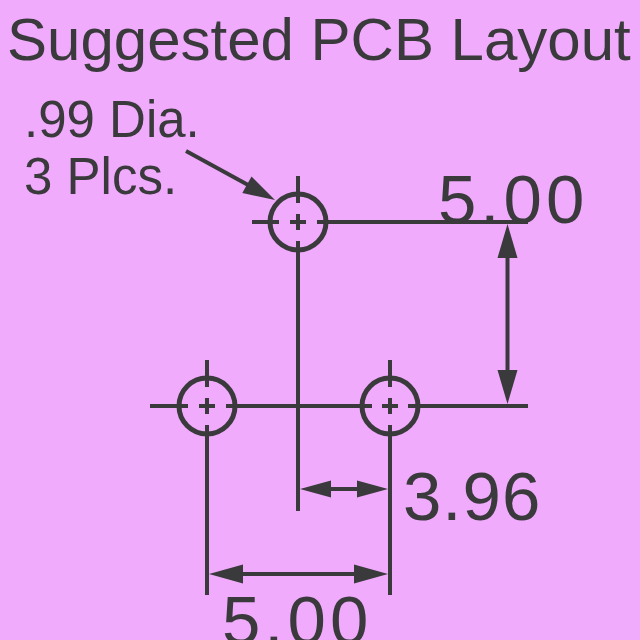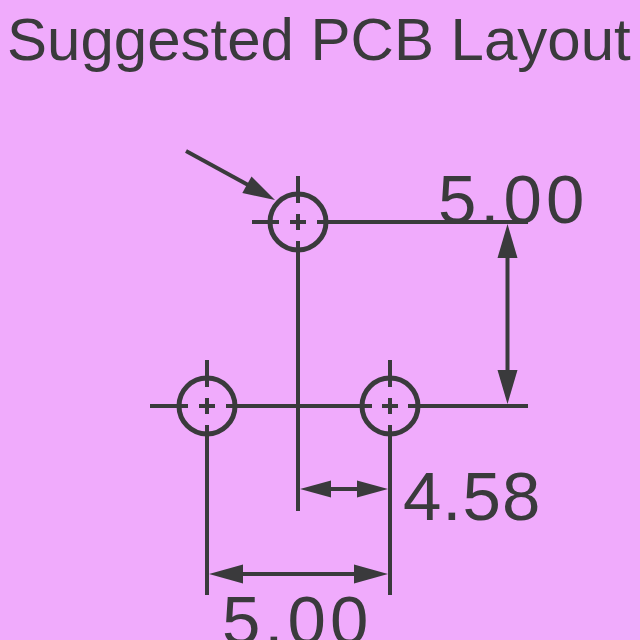--- a/index.html
+++ b/index.html
@@ -74,20 +74,24 @@
     stroke: none;
   }
 </style>
 </head>
 <body>
 
 <div class="page">
 
   <div class="title">Suggested PCB Layout</div>
 
+  <div class="callout">
+    <div>.99 Dia.</div>
+    <div>3 Plcs.</div>
+  </div>
 
   <svg class="drawing-svg" width="640" height="640" viewBox="0 0 640 640">
 
     <g>
       <circle class="stroke" stroke-width="5" cx="298" cy="222" r="28"></circle>
       <path class="stroke" stroke-width="4" d="M290 222 H306 M298 214 V230"></path>
       <line class="stroke" stroke-width="4" x1="298" y1="176" x2="298" y2="203"></line>
       <line class="stroke" stroke-width="4" x1="252" y1="222" x2="279" y2="222"></line>
     </g>
     <line class="stroke" stroke-width="4" x1="317" y1="222" x2="528" y2="222"></line>
@@ -130,16 +134,16 @@
     </g>
 
     <g>
       <line class="stroke" stroke-width="4" x1="240" y1="574" x2="356" y2="574"></line>
       <polygon class="fill" points="209,574 243,564.5 243,583.5"></polygon>
       <polygon class="fill" points="388,574 354,564.5 354,583.5"></polygon>
     </g>
   </svg>
 
   <div class="dim dim-vertical-pitch">5.00</div>
-  <div class="dim dim-offset">4.58</div>
+  <div class="dim dim-offset">3.96</div>
   <div class="dim dim-horizontal-pitch">5.00</div>
 
 </div>
 
 </body></html>

